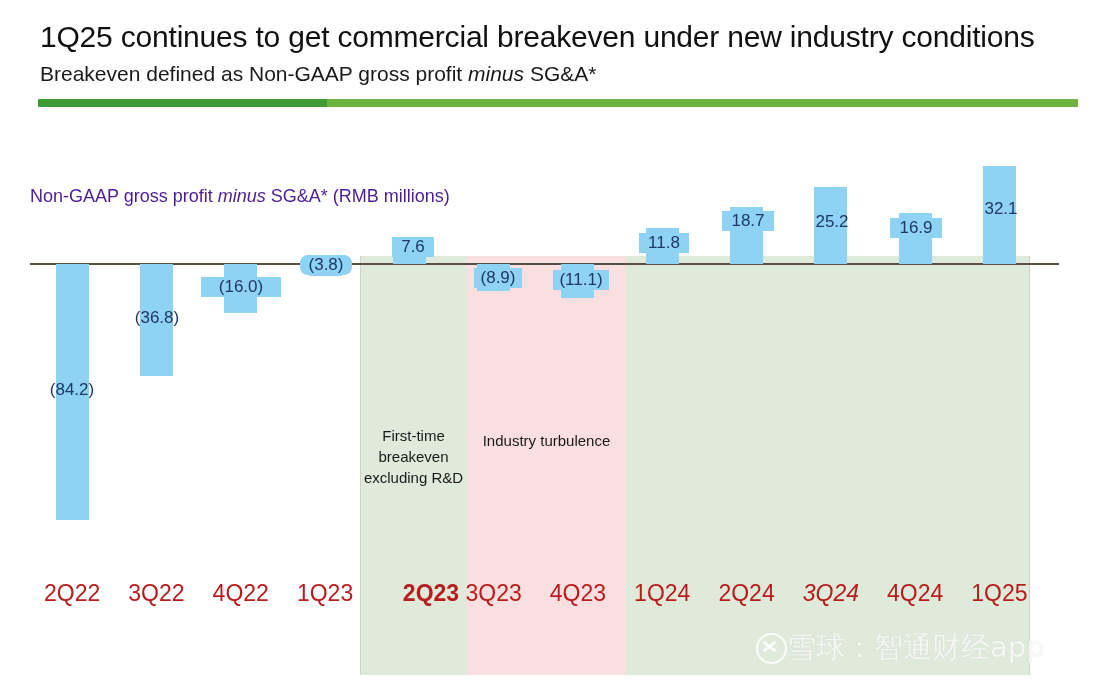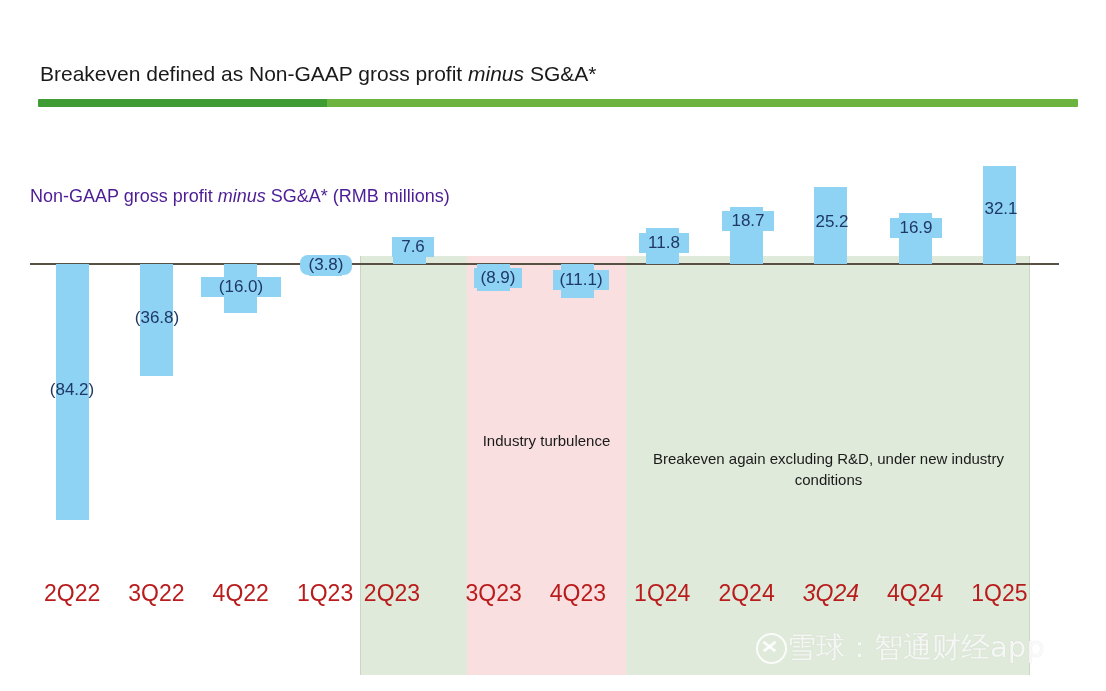--- a/index.html
+++ b/index.html
@@ -91,34 +91,35 @@
     width:15px;height:2.5px;background:rgba(255,255,255,0.85);
   }
   .wm-logo::before{transform:rotate(38deg);}
   .wm-logo::after{transform:rotate(-38deg);}
 </style>
 </head>
 <body>
 
 <div class="slide">
 
+  <div class="title">1Q25 continues to get commercial breakeven under new industry conditions</div>
   <div class="subtitle"><span>Breakeven defined as Non-GAAP gross profit </span><span class="it">minus</span><span> SG&amp;A*</span></div>
   <div class="rule rule-dark"></div>
   <div class="rule rule-light"></div>
 
   <div class="plot">
 
     <div class="axis-title"><span>Non-GAAP gross profit </span><span class="it">minus</span><span> SG&amp;A* (RMB millions)</span></div>
 
     <div class="band band-1"></div>
     <div class="band band-2"></div>
     <div class="band band-3"></div>
 
+    <div class="band-label bl-1">First-time breakeven excluding R&amp;D</div>
     <div class="band-label bl-2">Industry turbulence</div>
-    <div class="band-label bl-3">Breakeven again excluding R&amp;D, under new industry conditions</div>
 
     <div class="zero-axis"></div>
 
     <div id="bars-layer">
         <div class="bar" style="left: 55.65px; top: 264px; width: 33px; height: 255.968px;"></div>
         <div class="bar" style="left: 139.95px; top: 264px; width: 33px; height: 111.872px;"></div>
         <div class="bar" style="left: 224.25px; top: 264px; width: 33px; height: 48.64px;"></div>
         <div class="bar" style="left: 308.55px; top: 264px; width: 33px; height: 11.552px;"></div>
         <div class="bar" style="left: 392.85px; top: 240.896px; width: 33px; height: 23.104px;"></div>
         <div class="bar" style="left: 477.15px; top: 264px; width: 33px; height: 27.056px;"></div>
@@ -141,21 +142,21 @@
         <div class="vlabel hl" style="width: 52px; left: 722px; top: 211px;">18.7</div>
         <div class="vlabel" style="width: 52px; left: 806px; top: 212px;">25.2</div>
         <div class="vlabel hl" style="width: 52px; left: 890px; top: 218px;">16.9</div>
         <div class="vlabel" style="width: 52px; left: 975px; top: 199px;">32.1</div>
       </div>
     <div id="cats-layer">
         <div class="cat" style="left: 30.15px; width: 84px;">2Q22</div>
         <div class="cat" style="left: 114.45px; width: 84px;">3Q22</div>
         <div class="cat" style="left: 198.75px; width: 84px;">4Q22</div>
         <div class="cat" style="left: 283.05px; width: 84px;">1Q23</div>
-        <div class="cat" style="left: 350px; width: 84px;">2Q23</div>
+        <div class="cat" style="left: 389px; width: 84px; font-weight: bold;">2Q23</div>
         <div class="cat" style="left: 451.65px; width: 84px;">3Q23</div>
         <div class="cat" style="left: 535.95px; width: 84px;">4Q23</div>
         <div class="cat" style="left: 620.25px; width: 84px;">1Q24</div>
         <div class="cat" style="left: 704.55px; width: 84px;">2Q24</div>
         <div class="cat" style="left: 788.85px; width: 84px; font-style: italic;">3Q24</div>
         <div class="cat" style="left: 873.15px; width: 84px;">4Q24</div>
         <div class="cat" style="left: 957.45px; width: 84px;">1Q25</div>
       </div>
   </div>
 

